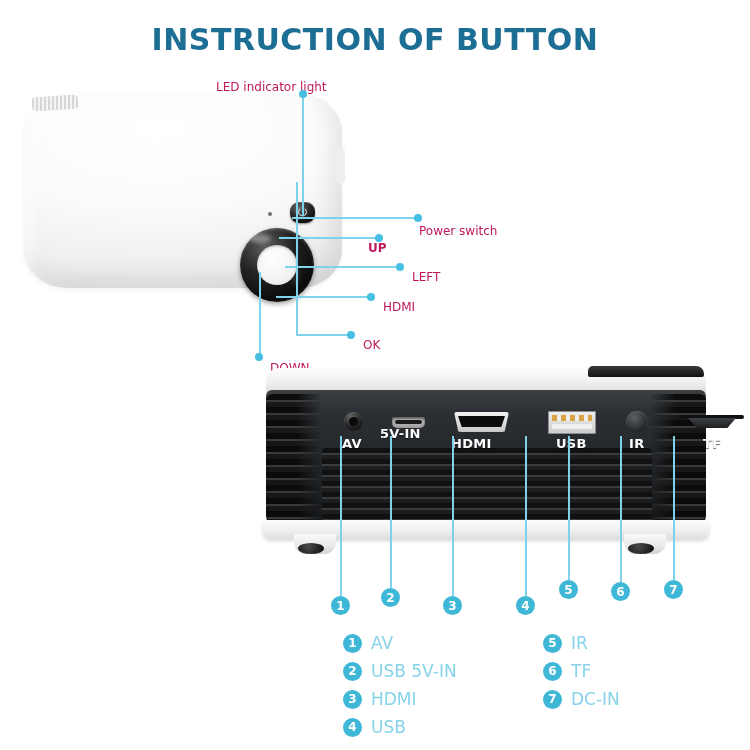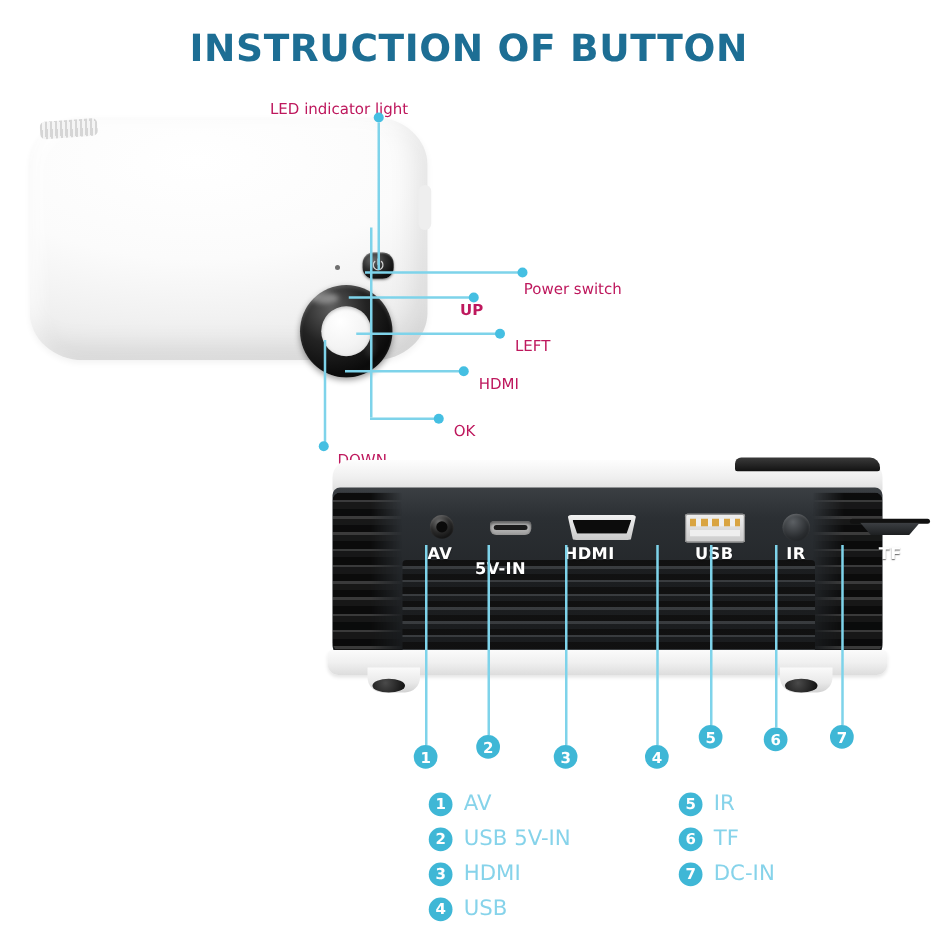--- a/index.html
+++ b/index.html
@@ -258,21 +258,21 @@
 
       <div class="port" style="left:414px;top:25px;width:64px;height:16px;">
         <div style="position:absolute;left:0;top:0;width:64px;height:4px;
              background:#111;border-radius:2px;"></div>
         <div style="position:absolute;left:8px;top:3px;width:48px;height:10px;
              background:linear-gradient(180deg,#3d4044,#1d1f21);
              clip-path:polygon(0 0,100% 0,82% 100%,18% 100%);"></div>
       </div>
 
       <div class="plabel" style="left:76px;top:46px;">AV</div>
-      <div class="plabel" style="left:114px;top:58px;">5V-IN</div>
+      <div class="plabel" style="left:114px;top:36px;">5V-IN</div>
       <div class="plabel" style="left:185px;top:46px;">HDMI</div>
       <div class="plabel" style="left:290px;top:46px;">USB</div>
       <div class="plabel" style="left:363px;top:46px;">IR</div>
       <div class="plabel" style="left:437px;top:46px;">TF</div>
 
     </div>
 
     <div id="rbase"></div>
     <div class="foot" id="foot1">
       <div class="footpad"></div>

